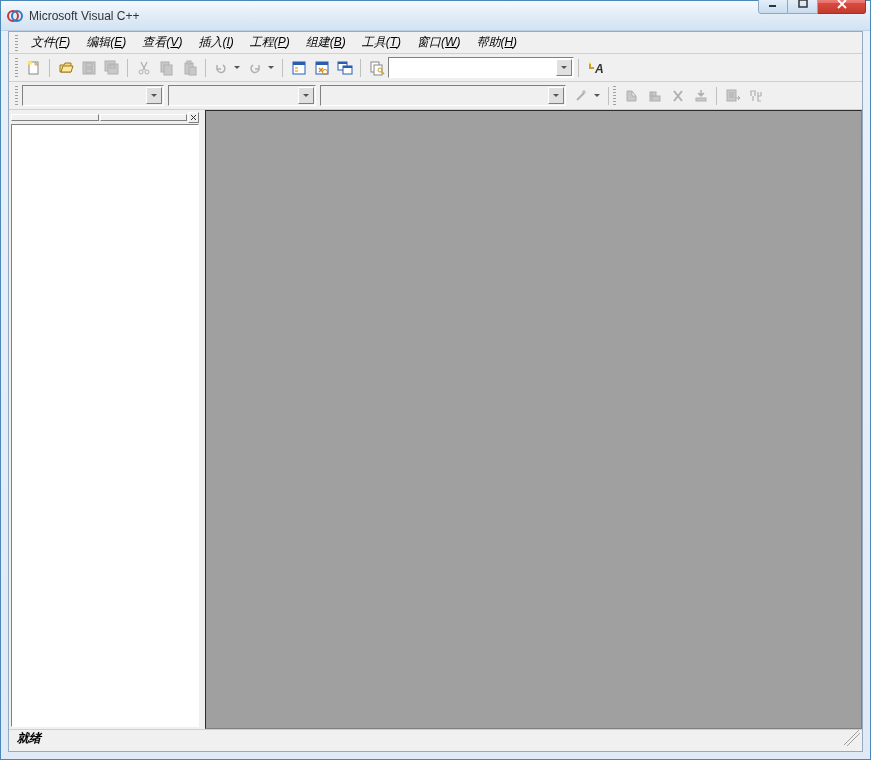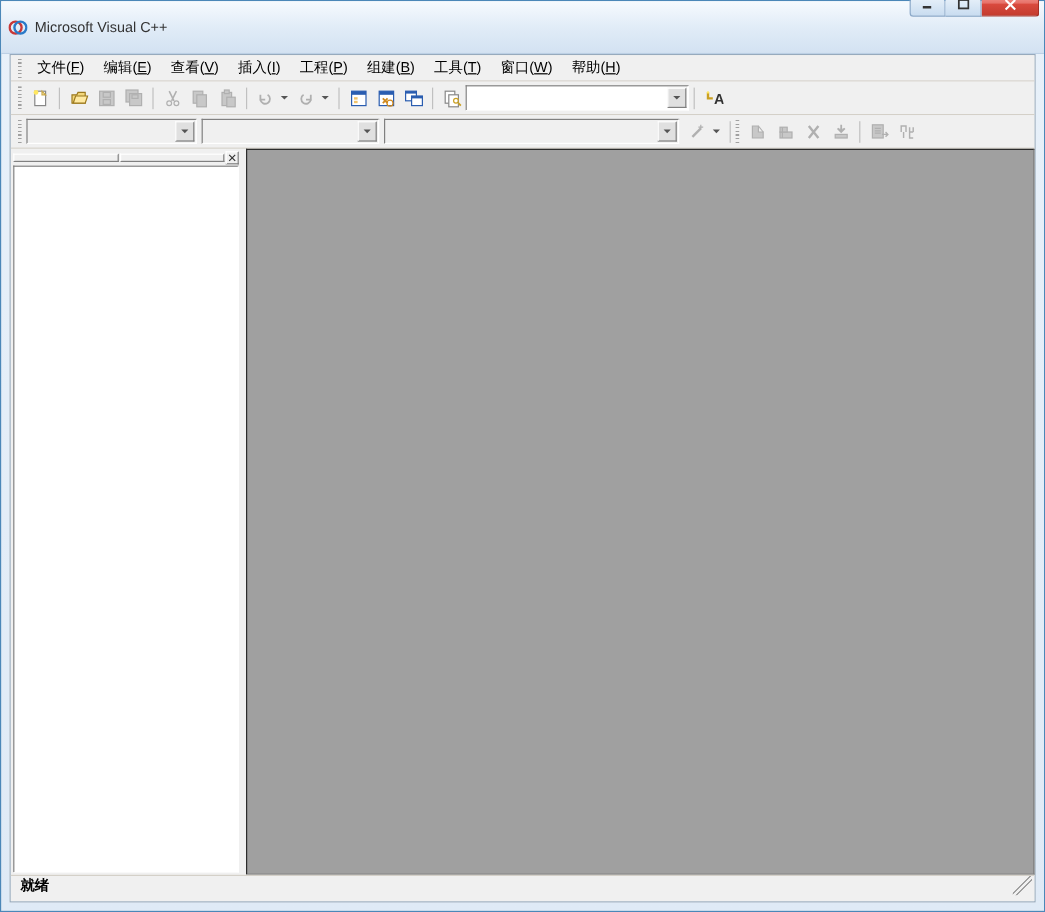--- a/index.html
+++ b/index.html
@@ -7,21 +7,21 @@
 
 .window {
   width: 871px; height: 760px;
   border: 1px solid #4b87b8;
   background: linear-gradient(to bottom, #e8f1fa 0%, #dfeaf6 100%);
   display: flex; flex-direction: column;
 }
 
 
 .titlebar {
-  height: 44px;
+  height: 30px;
   background: linear-gradient(to bottom, #f6fafe 0%, #e1ecf7 50%, #d3e2f2 100%);
   display: flex; align-items: center;
   padding-left: 6px;
   border-bottom: 1px solid #bcd0e5;
 }
 .title-icon { width: 16px; height: 16px; margin-right: 6px; }
 .title-text { color: #333; flex: 1; }
 .win-controls { display: flex; height: 21px; margin-right: 4px; margin-top: -8px; align-self: flex-start; }
 .win-btn {
   width: 30px; height: 21px;
@@ -35,21 +35,21 @@
   width: 48px;
   background: linear-gradient(to bottom, #f3a6a0 0%, #e77168 45%, #d94a3e 50%, #c33b2e 100%);
   border-color: #a62f25; border-radius: 0 0 3px 0;
 }
 
 
 .client {
   flex: 1; margin: 0 7px 7px 7px;
   background: #f0f0f0;
   border: 1px solid #97aabd;
-  display: flex; flex-direction: column;
+  display: flex; flex-direction: column; font-style: italic;
 }
 
 
 .menubar {
   height: 22px; background: #f0f0f0;
   border-bottom: 1px solid #d4d0c8;
   display: flex; align-items: center;
   padding-left: 6px; gap: 2px;
 }
 .menubar .grip {

